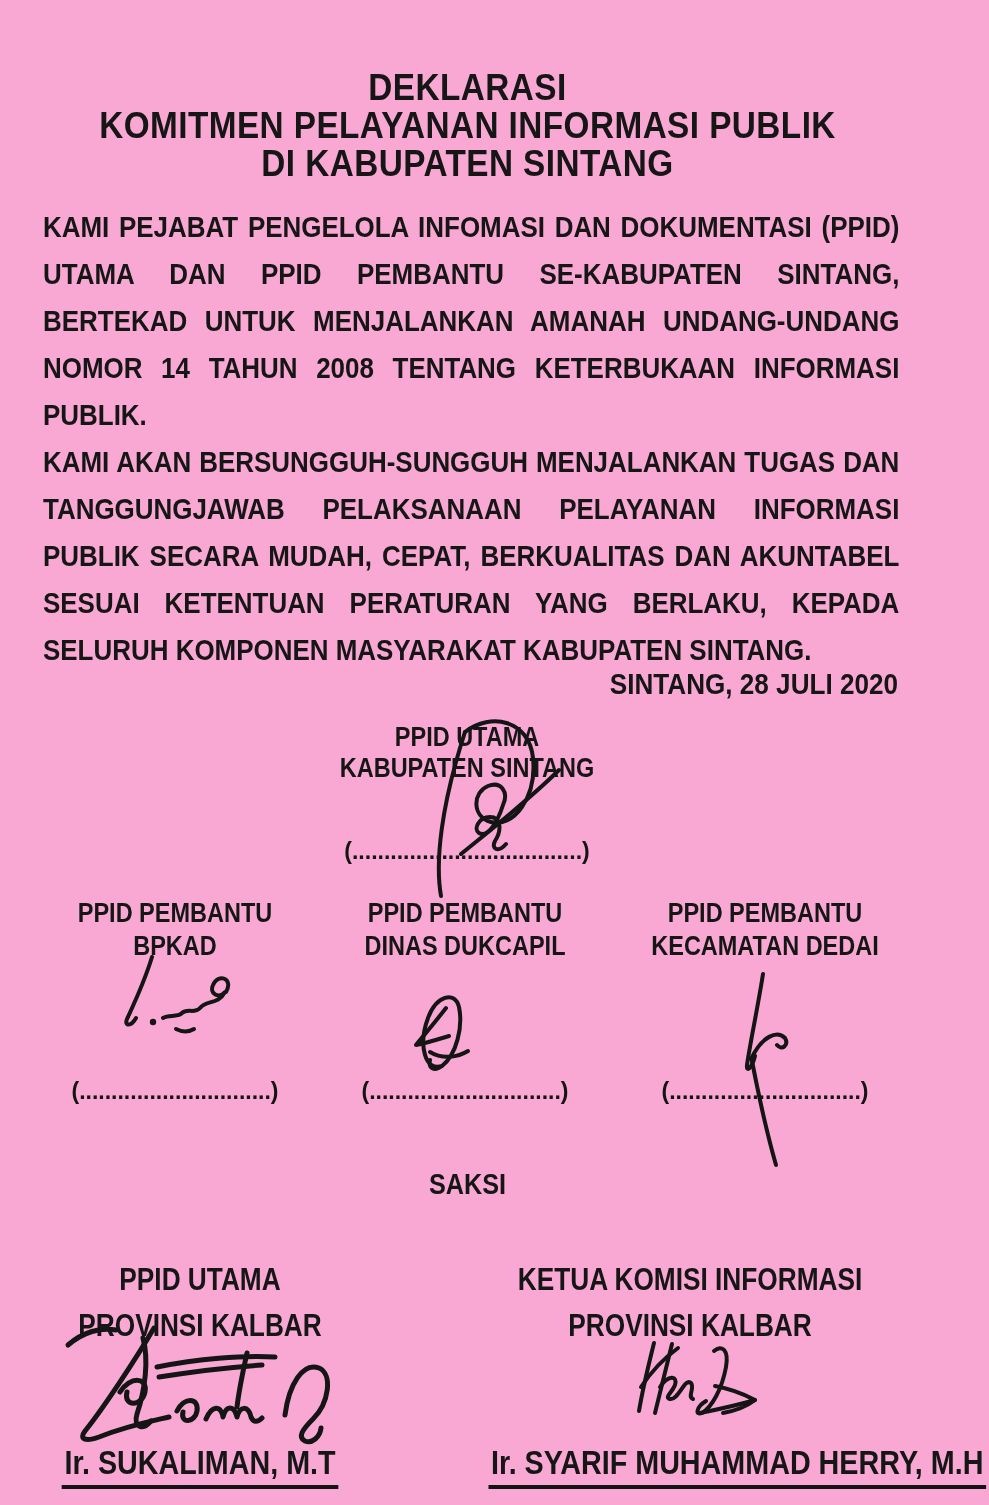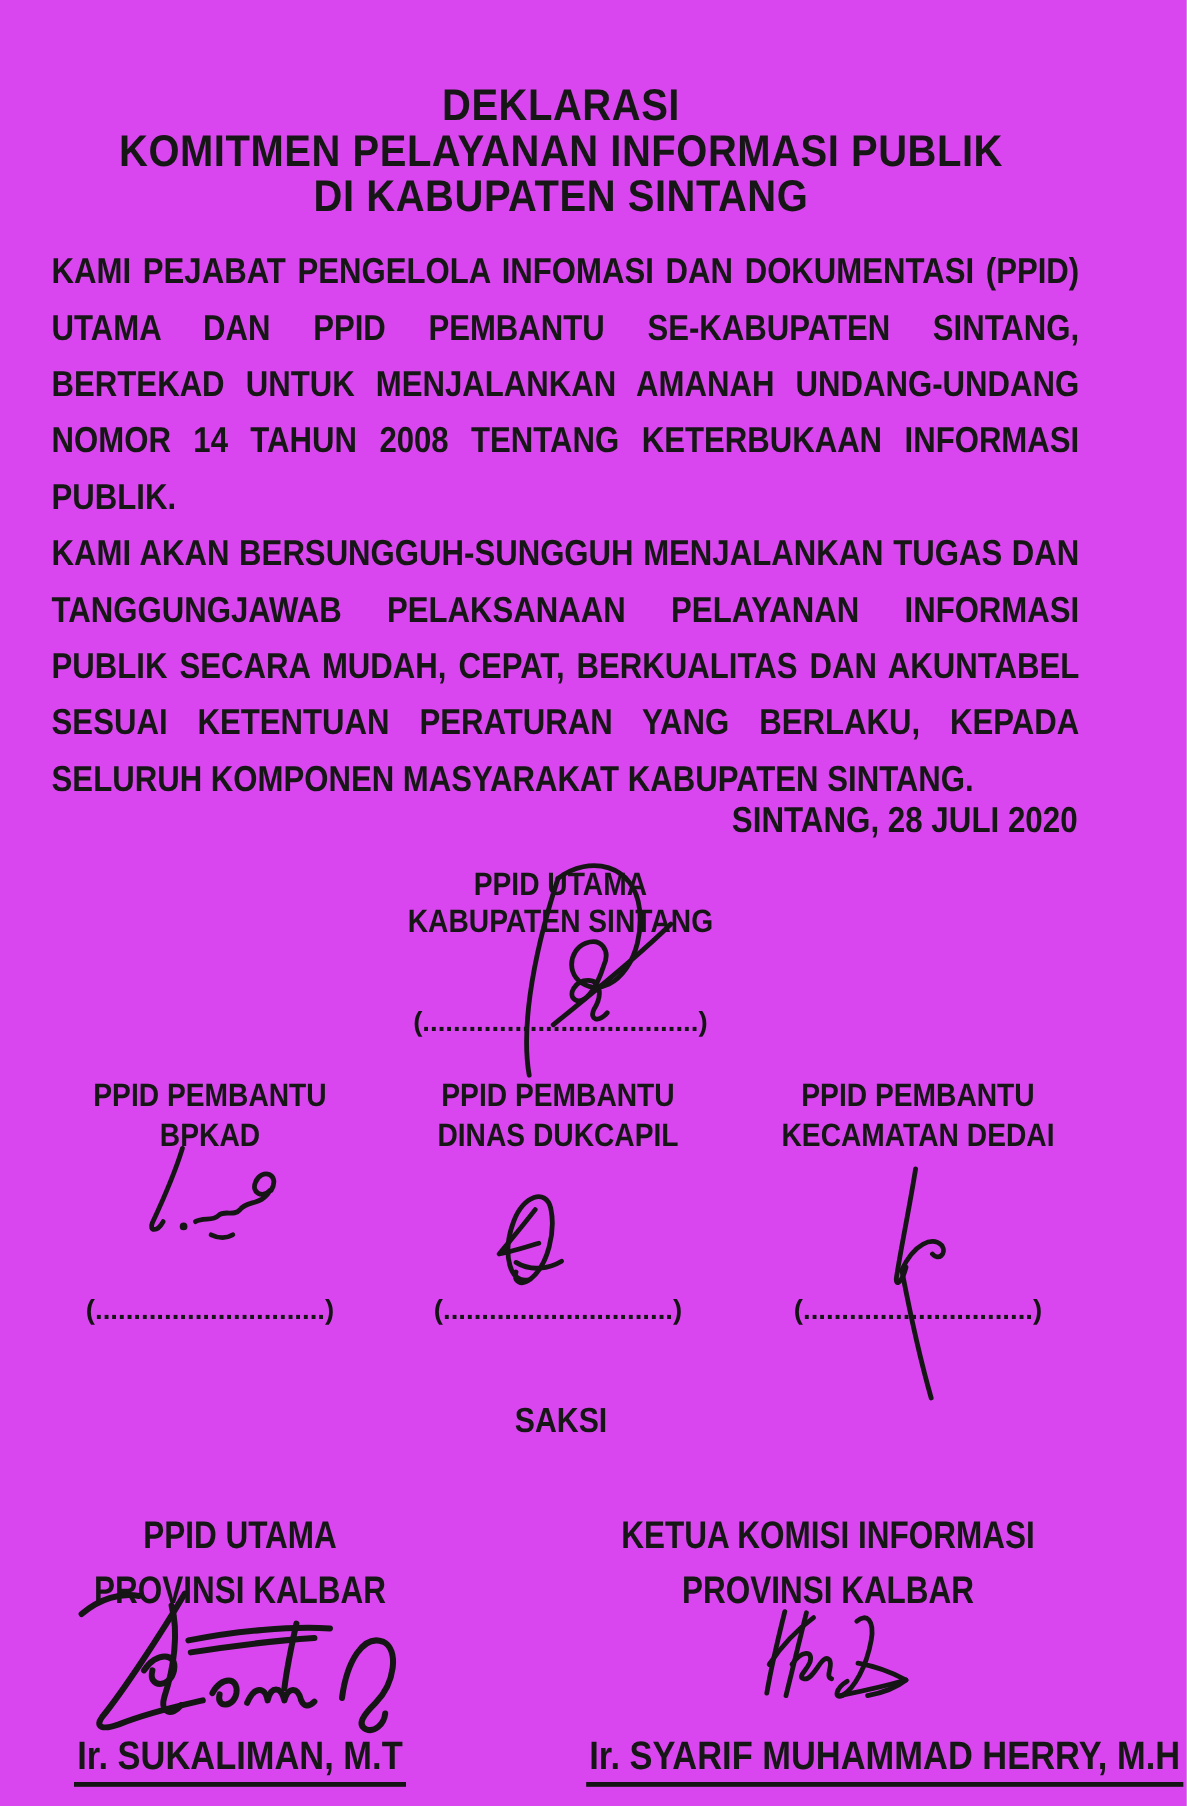--- a/index.html
+++ b/index.html
@@ -1,20 +1,20 @@
 <!DOCTYPE html>
 <html><head>
 <meta charset="utf-8">
 <style>
   html,body{margin:0;padding:0;background:#e8e8e8;}
   .page{
     position:relative;
     width:989px;height:1505px;
     margin:0 auto;
-    background:#d946ef;
+    background:#f9a8d4;
     font-family:"Liberation Sans","DejaVu Sans",sans-serif;
     color:#161616;
     overflow:hidden;
   }
   .abs{position:absolute;}
   .cx87{transform:scaleX(0.87);transform-origin:center top;}
   
   .title-block{
     left:0;top:69px;width:935px;
     font-size:37px;font-weight:700;line-height:38px;

